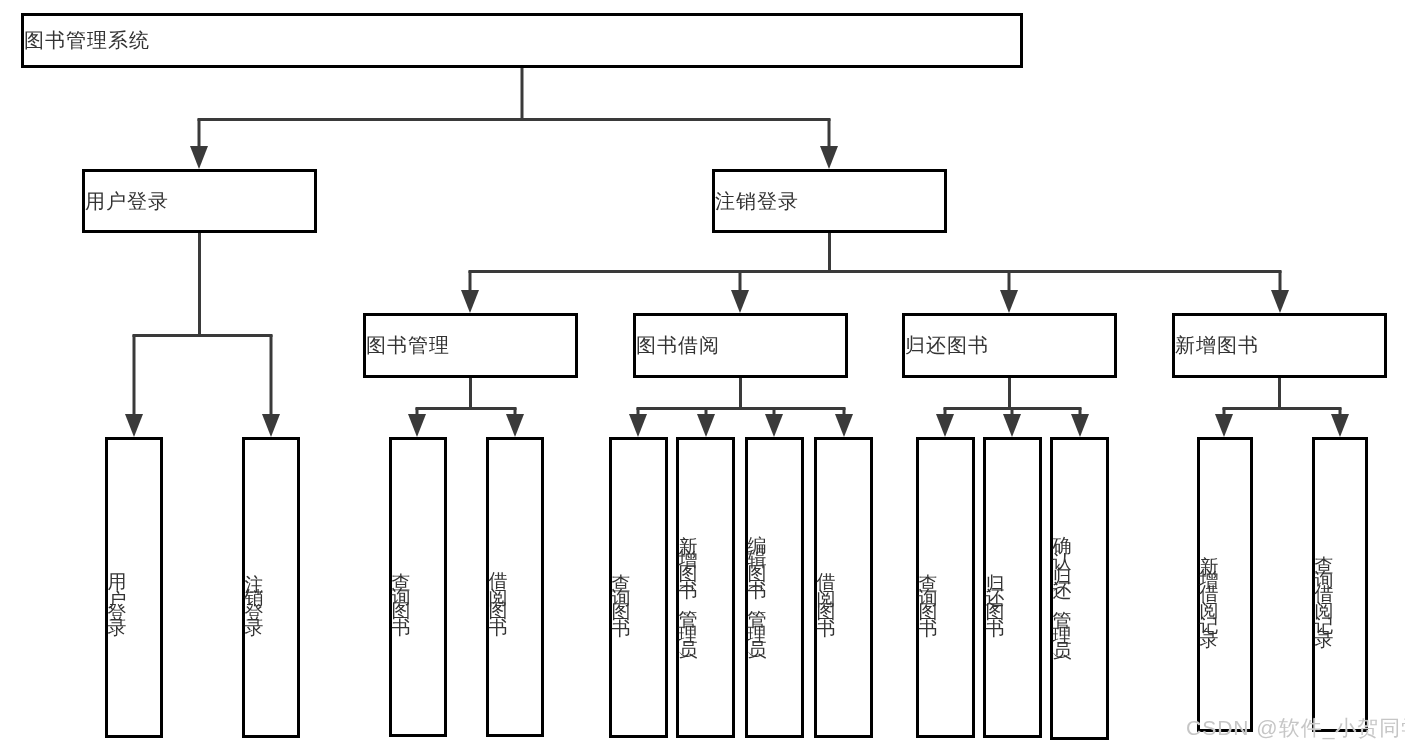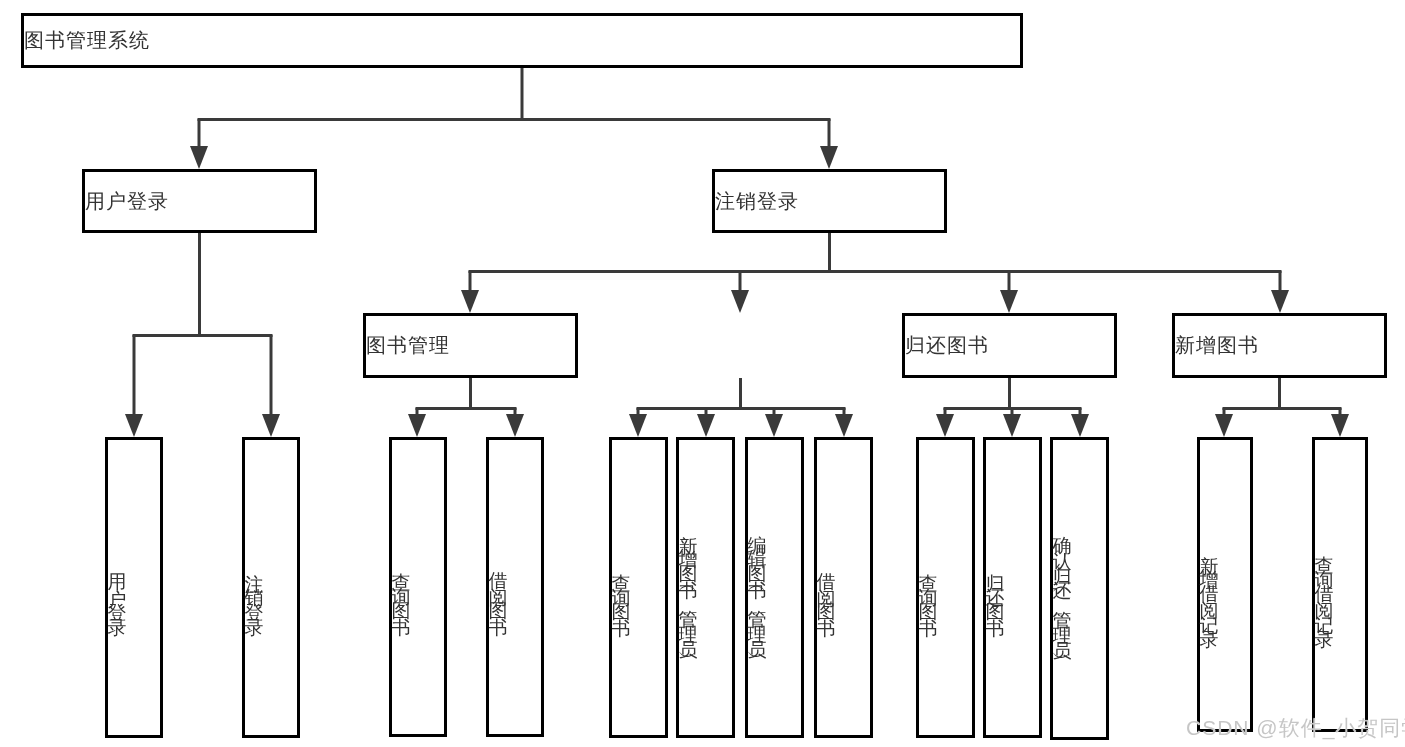--- a/index.html
+++ b/index.html
@@ -125,20 +125,23 @@
   <div class="box" style="left:82px;top:169px;width:235px;height:64px;">
     <span class="hlabel">用户登录</span>
   </div>
   <div class="box" style="left:712px;top:169px;width:235px;height:64px;">
     <span class="hlabel">注销登录</span>
   </div>
 
   <div class="box" style="left:363px;top:313px;width:215px;height:65px;">
     <span class="hlabel">图书管理</span>
   </div>
+  <div class="box" style="left:633px;top:313px;width:215px;height:65px;">
+    <span class="hlabel">图书借阅</span>
+  </div>
   <div class="box" style="left:902px;top:313px;width:215px;height:65px;">
     <span class="hlabel">归还图书</span>
   </div>
   <div class="box" style="left:1172px;top:313px;width:215px;height:65px;">
     <span class="hlabel">新增图书</span>
   </div>
 
   <div class="box vbox" style="left:105px;top:437px;width:58px;height:301px;">
     <span class="vtext">用户登录</span>
   </div>

